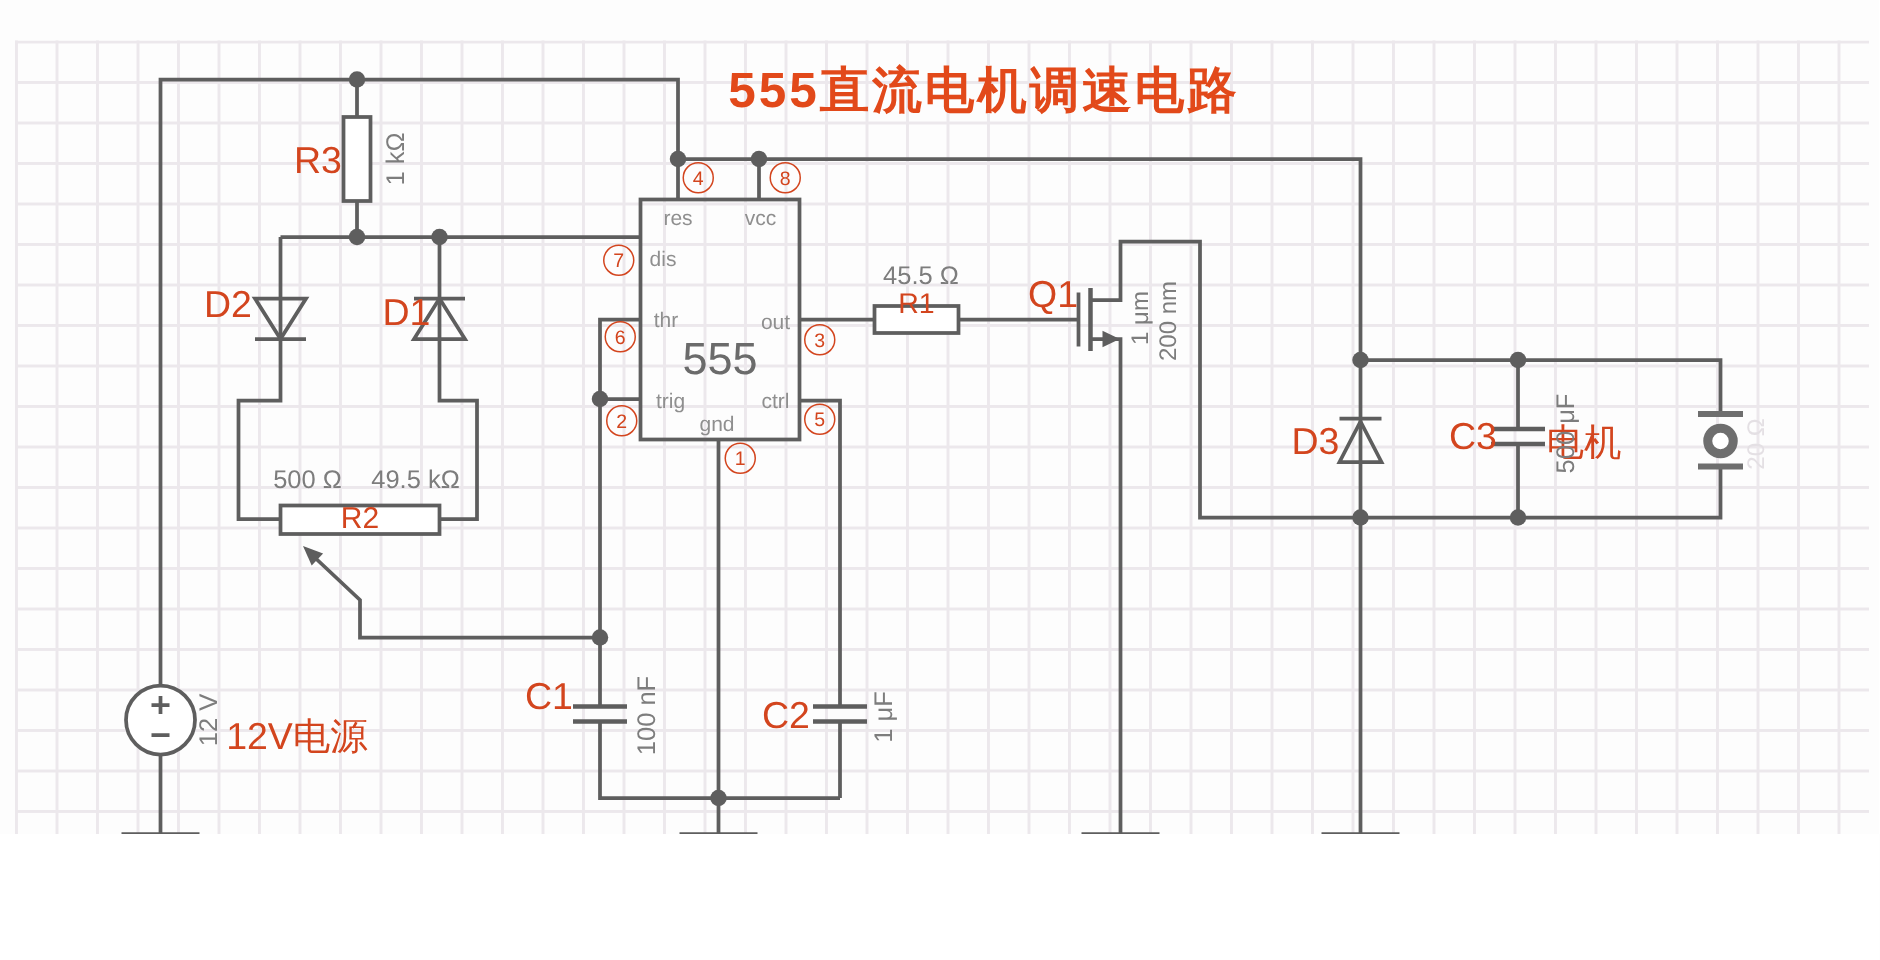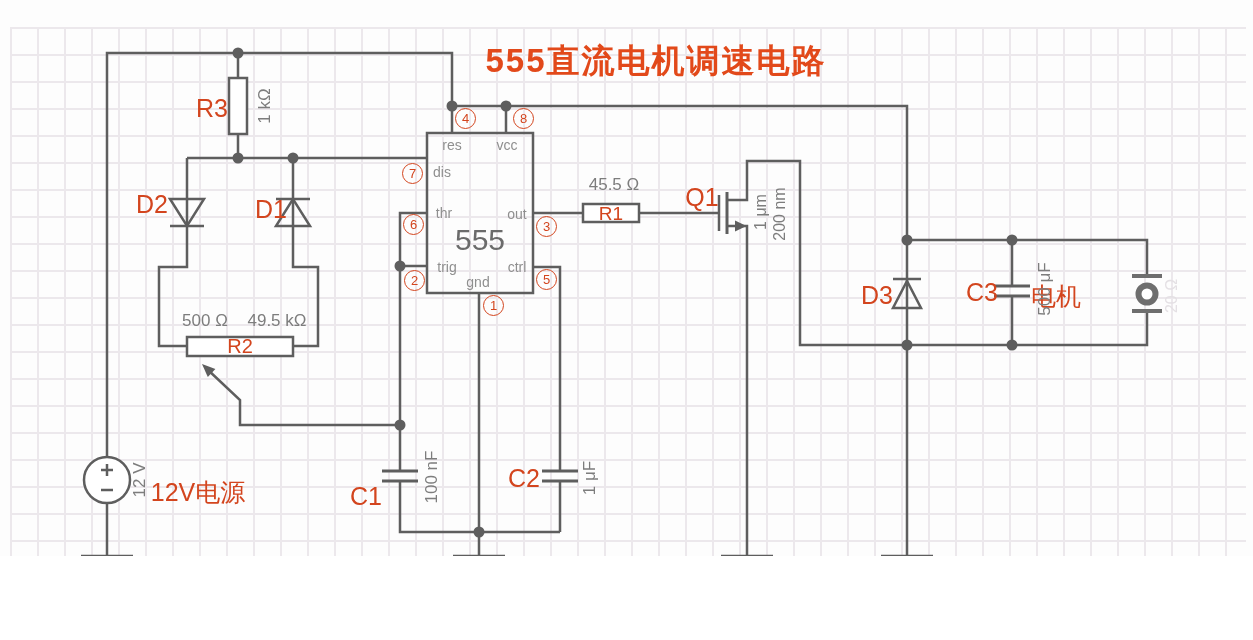--- a/index.html
+++ b/index.html
@@ -131,23 +131,23 @@
         <circle cx="1012" cy="345" r="5.5"></circle>
     </g>
   </svg>
 
   <span class="lbl title" style="left:656px;top:60px;">555直流电机调速电路</span>
 
   <span class="lbl orange" style="left:212px;top:108px;">R3</span>
   <span class="lbl orange" style="left:152px;top:204px;">D2</span>
   <span class="lbl orange" style="left:271px;top:209px;">D1</span>
   <span class="lbl body-lbl" style="left:240px;top:346px;font-size:20px;">R2</span>
-  <span class="lbl body-lbl" style="left:611px;top:213px;">R1</span>
+  <span class="lbl body-lbl" style="left:611px;top:203px;">R1</span>
   <span class="lbl orange" style="left:702px;top:197px;">Q1</span>
-  <span class="lbl orange" style="left:366px;top:496px;">C1</span>
+  <span class="lbl orange" style="left:366px;top:465px;">C1</span>
   <span class="lbl orange" style="left:524px;top:478px;">C2</span>
   <span class="lbl orange" style="left:877px;top:295px;">D3</span>
   <span class="lbl orange" style="left:982px;top:292px;">C3</span>
   <span class="lbl orange" style="left:1056px;top:296px;text-align:right;">电机</span>
   <span class="lbl orange" style="left:198px;top:481px;margin-top:11px;">12V电源</span>
 
   <span class="lbl val rot" style="left:264px;top:106px;">1 kΩ</span>
   <span class="lbl val" style="left:205px;top:320px;">500 Ω</span>
   <span class="lbl val" style="left:277px;top:320px;">49.5 kΩ</span>
   <span class="lbl val" style="left:614px;top:184px;">45.5 Ω</span>

